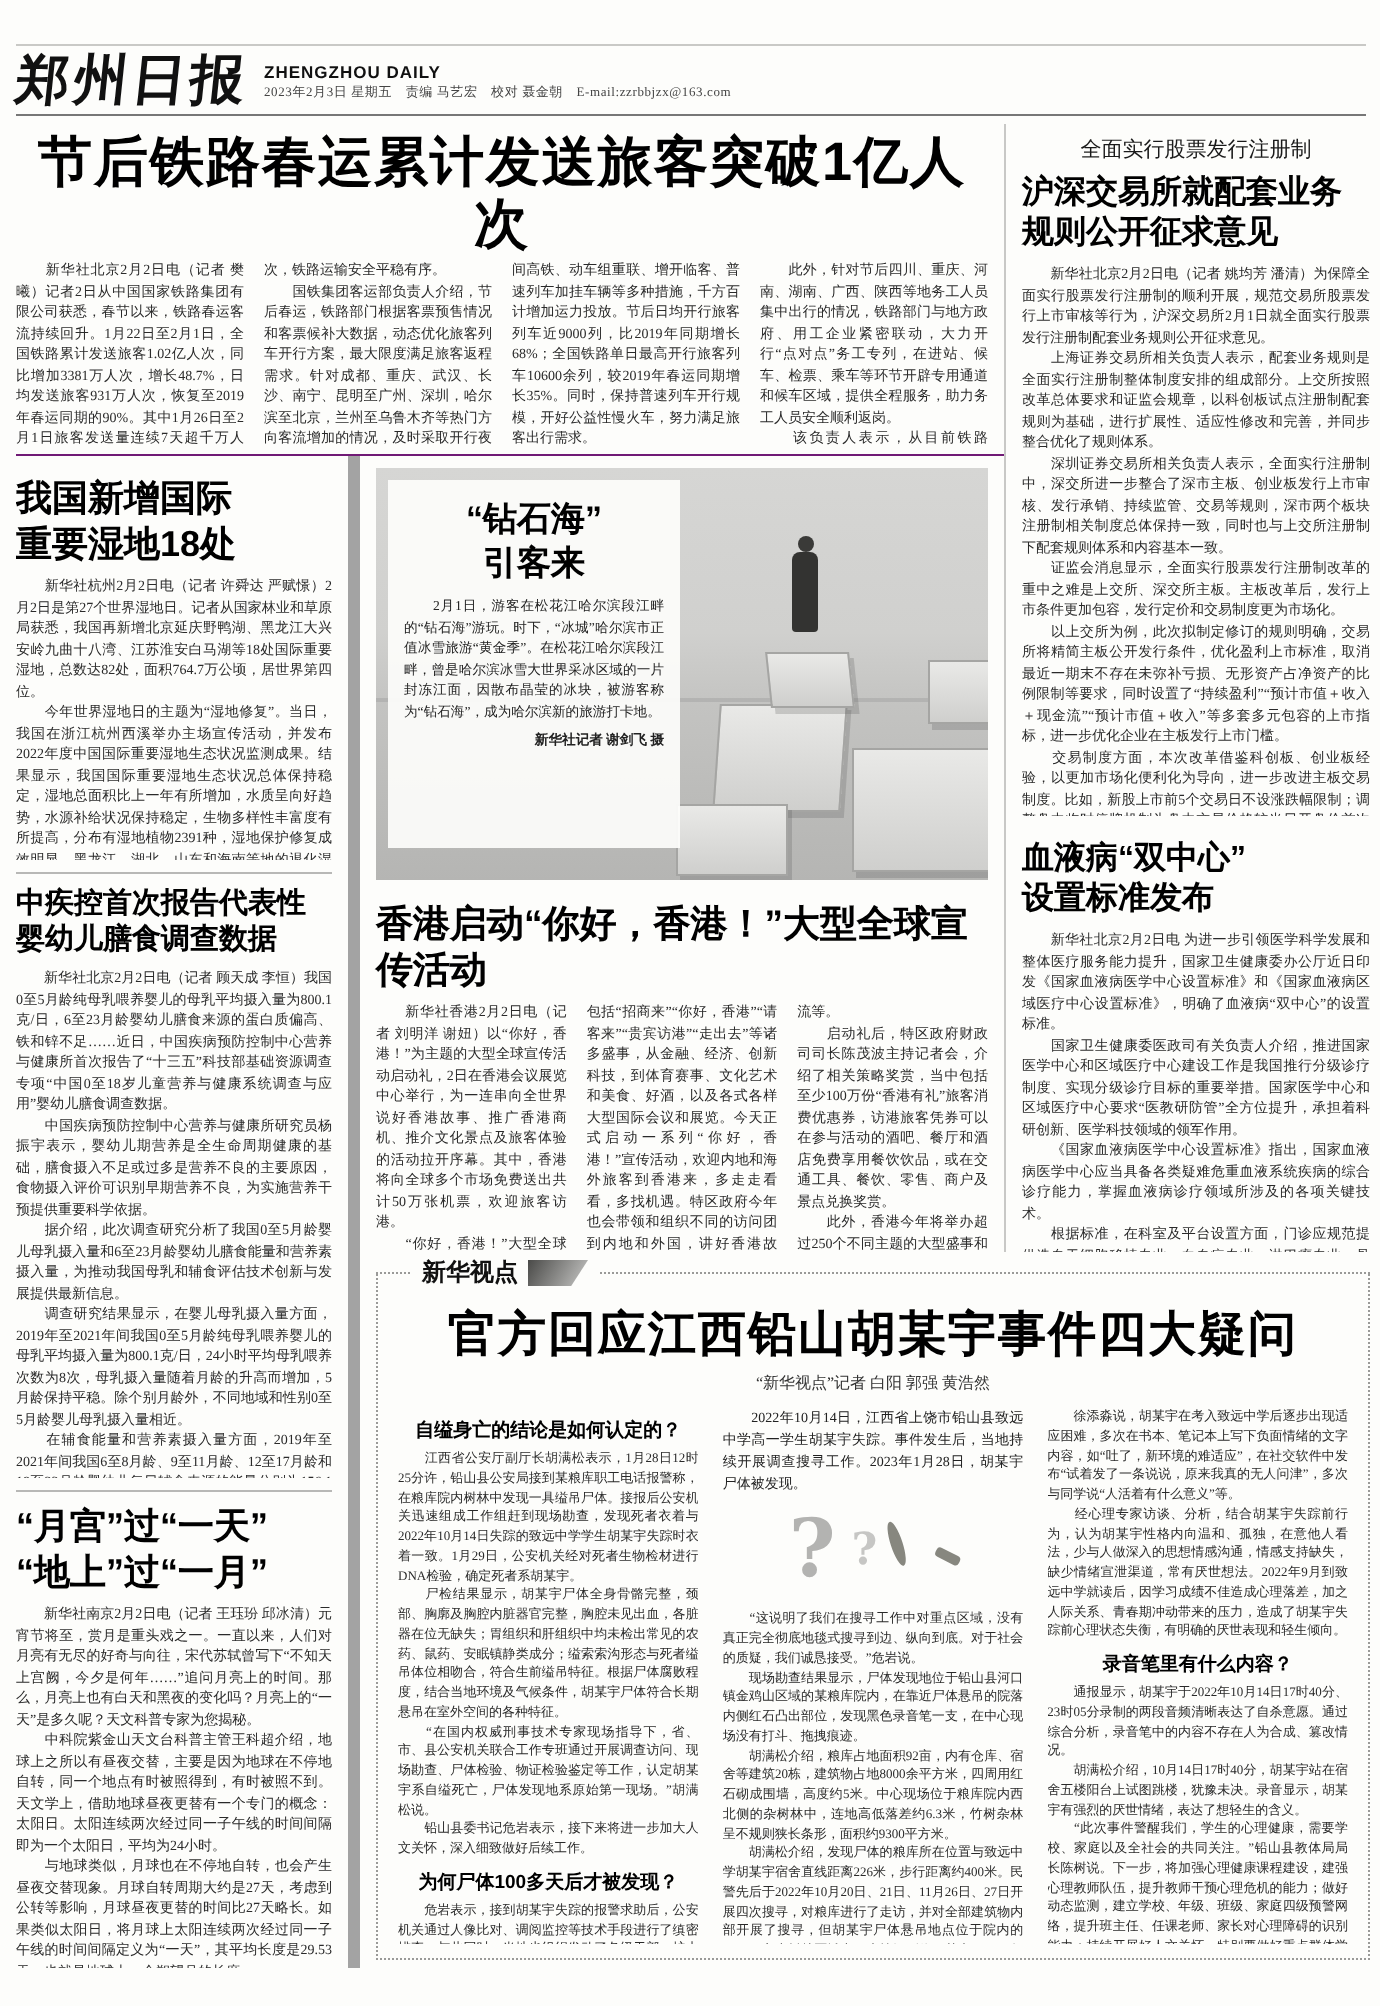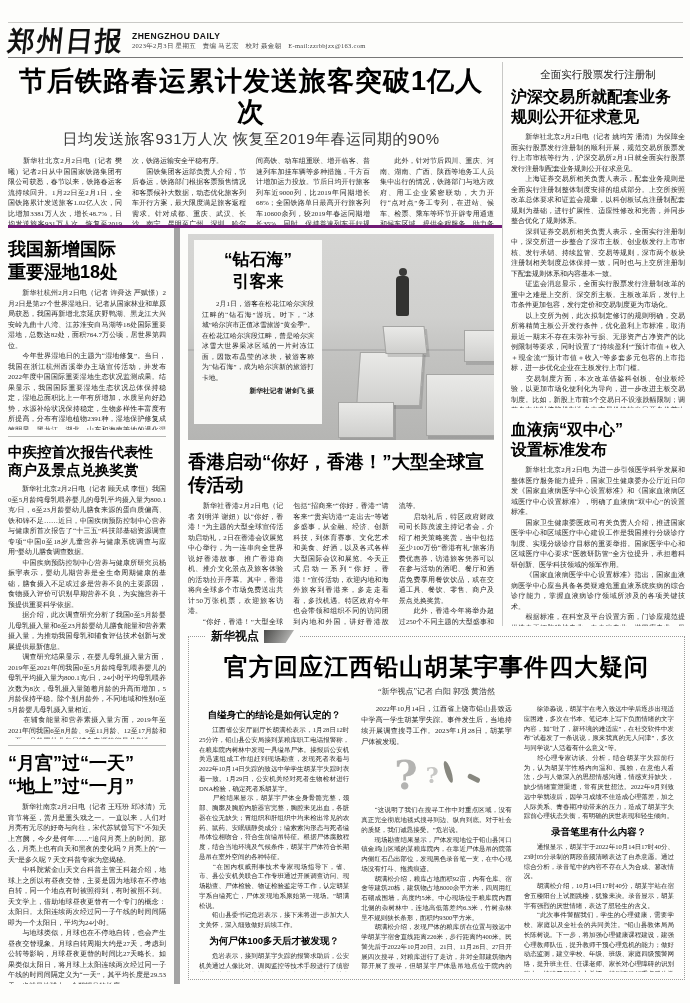--- a/index.html
+++ b/index.html
@@ -15,21 +15,21 @@
   .mast-en{font-family:"Liberation Sans",sans-serif;font-weight:bold;font-size:8.5px;color:#111;letter-spacing:.5px;}
   .dateline{font-size:6.5px;color:#444;letter-spacing:.3px;}
   .section-box{display:flex;align-items:stretch;border:1px solid #8a8a88;height:34px;min-width:168px;background:#fff;}
   .section-name{display:flex;align-items:center;padding:0 12px;font-family:"Liberation Sans",sans-serif;
                 font-size:18px;font-weight:600;color:#1a1a1a;letter-spacing:1px;}
   .page-num{display:flex;align-items:center;justify-content:center;width:42px;border-left:1px solid #8a8a88;
             font-family:"Liberation Sans",sans-serif;font-size:30px;color:#bdbdbb;font-weight:400;}
   .hdr-rule{border-top:1px solid #777;margin:0 2px 0 0;}
   
   .content{display:grid;grid-template-columns:172px 322px 1fr;grid-template-rows:166px 398px 358px;margin-top:4px;}
-  .lead{grid-area:1/1/2/3;border-bottom:3px solid #701a75;padding-right:8px;overflow:hidden;}
+  .lead{grid-area:1/1/2/3;border-bottom:1px solid #701a75;padding-right:8px;overflow:hidden;}
   .right-rail{grid-area:1/3/3/4;border-left:1px solid #c8c8c6;padding-left:8px;overflow:hidden;
               display:flex;flex-direction:column;}
   .left-rail{grid-area:2/1/4/2;border-right:6px solid #a3a3a3;padding:6px 8px 0 0;overflow:hidden;}
   .mid{grid-area:2/2/3/3;padding:6px 8px 0 8px;overflow:hidden;}
   .bottom{grid-area:3/2/4/4;position:relative;margin:10px 0 4px 8px;border:1px dotted #9a9a98;
           padding:10px 10px 6px;box-sizing:border-box;overflow:visible;background:#fdfdfb;}
   
   .h-main{font-family:"Liberation Sans",sans-serif;font-weight:bold;font-size:27px;color:#000;
           text-align:center;margin:4px 0 2px;letter-spacing:1px;line-height:1.15;}
   .h-sub{font-family:"Liberation Sans",sans-serif;font-size:15px;color:#3a3a3a;text-align:center;
@@ -42,21 +42,21 @@
   .art-b{font-size:7px;line-height:1.5;text-align:justify;white-space:pre-line;overflow:hidden;color:#2a2a2a;}
   .rail-div{border-top:1px solid #b8b8b6;margin:6px 0;}
   .kicker{font-family:"Liberation Sans",sans-serif;font-size:10.5px;text-align:center;color:#1a1a1a;margin:6px 0 1px;}
   
   .photo{position:relative;height:206px;overflow:hidden;
          background:linear-gradient(180deg,#d6d6d4 0%,#d0d0ce 40%,#c3c3c1 58%,#bcbcba 78%,#b5b5b3 100%);}
   .horizon{position:absolute;left:0;right:0;top:56%;height:2px;background:#a8a8a6;opacity:.6;}
   .ice{position:absolute;background:linear-gradient(180deg,#e9e9e7,#cfcfcd);border:1px solid #a5a5a3;box-shadow:2px 3px 0 rgba(90,90,90,.25);}
   .person{position:absolute;width:13px;height:40px;background:#333331;border-radius:4px 4px 2px 2px;}
   .person::before{content:"";position:absolute;top:-8px;left:3px;width:8px;height:8px;border-radius:50%;background:#3a3a38;}
-  .photo-card{position:absolute;left:6px;top:6px;width:128px;bottom:16px;background:rgba(253,253,251,.93);
+  .photo-card{position:absolute;left:6px;top:6px;width:146px;bottom:16px;background:rgba(253,253,251,.93);
               padding:7px 8px;box-sizing:border-box;overflow:hidden;}
   .photo-title{font-family:"Liberation Sans",sans-serif;font-weight:bold;font-size:17px;text-align:center;
                white-space:pre-line;line-height:1.3;margin:2px 0 6px;color:#000;}
   .photo-cap{font-size:6.8px;line-height:1.55;text-align:justify;white-space:pre-line;color:#222;}
   .photo-credit{font-size:6.8px;text-align:right;margin-top:3px;color:#222;font-weight:bold;}
   
   .vp-label{position:absolute;top:-9px;left:16px;background:#fdfdfb;display:flex;align-items:center;gap:5px;
             padding:0 6px;font-family:Liberation Serif, serif;font-weight:bold;font-size:12px;color:#111;}
   .vp-flag{width:30px;height:13px;background:linear-gradient(120deg,#4a4a48 0%,#8f8f8d 55%,#c9c9c7 100%);
            clip-path:polygon(0 0,100% 0,72% 100%,0 100%);}
@@ -98,21 +98,20 @@
         <div class="dateline">2023年2月3日 星期五　责编 马艺宏　校对 聂金朝　E-mail:zzrbbjzx@163.com</div>
       </div>
     </div>
   </div>
   <div class="hdr-rule"></div>
 
   <div class="content">
 
     <div class="lead">
       <div class="h-main">节后铁路春运累计发送旅客突破1亿人次</div>
-      <div class="h-sub">日均发送旅客931万人次  恢复至2019年春运同期的90%</div>
       <div class="body-4col">　　新华社北京2月2日电（记者 樊曦）记者2日从中国国家铁路集团有限公司获悉，春节以来，铁路春运客流持续回升。1月22日至2月1日，全国铁路累计发送旅客1.02亿人次，同比增加3381万人次，增长48.7%，日均发送旅客931万人次，恢复至2019年春运同期的90%。其中1月26日至2月1日旅客发送量连续7天超千万人次，铁路运输安全平稳有序。
 　　国铁集团客运部负责人介绍，节后春运，铁路部门根据客票预售情况和客票候补大数据，动态优化旅客列车开行方案，最大限度满足旅客返程需求。针对成都、重庆、武汉、长沙、南宁、昆明至广州、深圳，哈尔滨至北京，兰州至乌鲁木齐等热门方向客流增加的情况，及时采取开行夜间高铁、动车组重联、增开临客、普速列车加挂车辆等多种措施，千方百计增加运力投放。节后日均开行旅客列车近9000列，比2019年同期增长68%；全国铁路单日最高开行旅客列车10600余列，较2019年春运同期增长35%。同时，保持普速列车开行规模，开好公益性慢火车，努力满足旅客出行需求。
 　　此外，针对节后四川、重庆、河南、湖南、广西、陕西等地务工人员集中出行的情况，铁路部门与地方政府、用工企业紧密联动，大力开行“点对点”务工专列，在进站、候车、检票、乘车等环节开辟专用通道和候车区域，提供全程服务，助力务工人员安全顺利返岗。
 　　该负责人表示，从目前铁路12306售票数据分析看，元宵节前后，务工流、学生流叠加，铁路春运客流仍将保持高位运行，部分地区客流高峰将超过2019年同期。铁路部门将根据客流需求，最大限度增加运力，加强旅客运输组织，科学有效应对大客流，在前期安排的基础上，日均再增加开行临客200余列。同时，提示广大旅客严格按照车票票面发站乘车，加强自身健康防护，共同维护良好出行环境。在列车超员情况下，为保障运行安全，旅客列车将不办理票面延长乘车服务，对于故意不按照票面到站下车、不符合继续乘车条件的旅客，列车工作人员将劝导其在就近的前方站下车。</div>
     </div>
 
     <div class="right-rail">
       <div class="kicker">全面实行股票发行注册制</div>
       <div class="art-h h17">沪深交易所就配套业务
 规则公开征求意见</div>
@@ -134,21 +133,21 @@
     </div>
 
     <div class="left-rail">
       <div class="art-h h18">我国新增国际
 重要湿地18处</div>
       <div class="art-b b-wet">　　新华社杭州2月2日电（记者 许舜达 严赋憬）2月2日是第27个世界湿地日。记者从国家林业和草原局获悉，我国再新增北京延庆野鸭湖、黑龙江大兴安岭九曲十八湾、江苏淮安白马湖等18处国际重要湿地，总数达82处，面积764.7万公顷，居世界第四位。
 　　今年世界湿地日的主题为“湿地修复”。当日，我国在浙江杭州西溪举办主场宣传活动，并发布2022年度中国国际重要湿地生态状况监测成果。结果显示，我国国际重要湿地生态状况总体保持稳定，湿地总面积比上一年有所增加，水质呈向好趋势，水源补给状况保持稳定，生物多样性丰富度有所提高，分布有湿地植物2391种，湿地保护修复成效明显，黑龙江、湖北、山东和海南等地的退化湿地得到有效恢复。
 　　据介绍，自1992年加入《湿地公约》以来，我国积极应对湿地面积减少、生态功能退化等全球性挑战。“十三五”期间，安排中央投资98.7亿元，实施湿地保护与恢复工程53个，湿地生态效益补偿、退耕还湿、湿地保护与恢复补助项目2000余个，修复退化湿地面积46.74万公顷，新增湿地面积20.26万公顷。</div>
       <div class="rail-div"></div>
       <div class="art-h h15">中疾控首次报告代表性
-商户及景点兑换奖赏</div>
+婴幼儿膳食调查数据</div>
       <div class="art-b b-cdc">　　新华社北京2月2日电（记者 顾天成 李恒）我国0至5月龄纯母乳喂养婴儿的母乳平均摄入量为800.1克/日，6至23月龄婴幼儿膳食来源的蛋白质偏高、铁和锌不足……近日，中国疾病预防控制中心营养与健康所首次报告了“十三五”科技部基础资源调查专项“中国0至18岁儿童营养与健康系统调查与应用”婴幼儿膳食调查数据。
 　　中国疾病预防控制中心营养与健康所研究员杨振宇表示，婴幼儿期营养是全生命周期健康的基础，膳食摄入不足或过多是营养不良的主要原因，食物摄入评价可识别早期营养不良，为实施营养干预提供重要科学依据。
 　　据介绍，此次调查研究分析了我国0至5月龄婴儿母乳摄入量和6至23月龄婴幼儿膳食能量和营养素摄入量，为推动我国母乳和辅食评估技术创新与发展提供最新信息。
 　　调查研究结果显示，在婴儿母乳摄入量方面，2019年至2021年间我国0至5月龄纯母乳喂养婴儿的母乳平均摄入量为800.1克/日，24小时平均母乳喂养次数为8次，母乳摄入量随着月龄的升高而增加，5月龄保持平稳。除个别月龄外，不同地域和性别0至5月龄婴儿母乳摄入量相近。
 　　在辅食能量和营养素摄入量方面，2019年至2021年间我国6至8月龄、9至11月龄、12至17月龄和18至23月龄婴幼儿每日辅食来源的能量分别为156.1千卡、256.0千卡、388.7千卡和681.1千卡。与世界卫生组织辅食营养素密度建议值相比，此次调查研究内的6至23月龄婴幼儿辅食蛋白质密度偏高，6至8月龄和9至11月龄婴儿辅食铁密度和锌密度偏低。</div>
       <div class="rail-div"></div>
       <div class="art-h h18">“月宫”过“一天”
 “地上”过“一月”</div>
       <div class="art-b b-moon">　　新华社南京2月2日电（记者 王珏玢 邱冰清）元宵节将至，赏月是重头戏之一。一直以来，人们对月亮有无尽的好奇与向往，宋代苏轼曾写下“不知天上宫阙，今夕是何年……”追问月亮上的时间。那么，月亮上也有白天和黑夜的变化吗？月亮上的“一天”是多久呢？天文科普专家为您揭秘。
 　　中科院紫金山天文台科普主管王科超介绍，地球上之所以有昼夜交替，主要是因为地球在不停地自转，同一个地点有时被照得到，有时被照不到。天文学上，借助地球昼夜更替有一个专门的概念：太阳日。太阳连续两次经过同一子午线的时间间隔即为一个太阳日，平均为24小时。

